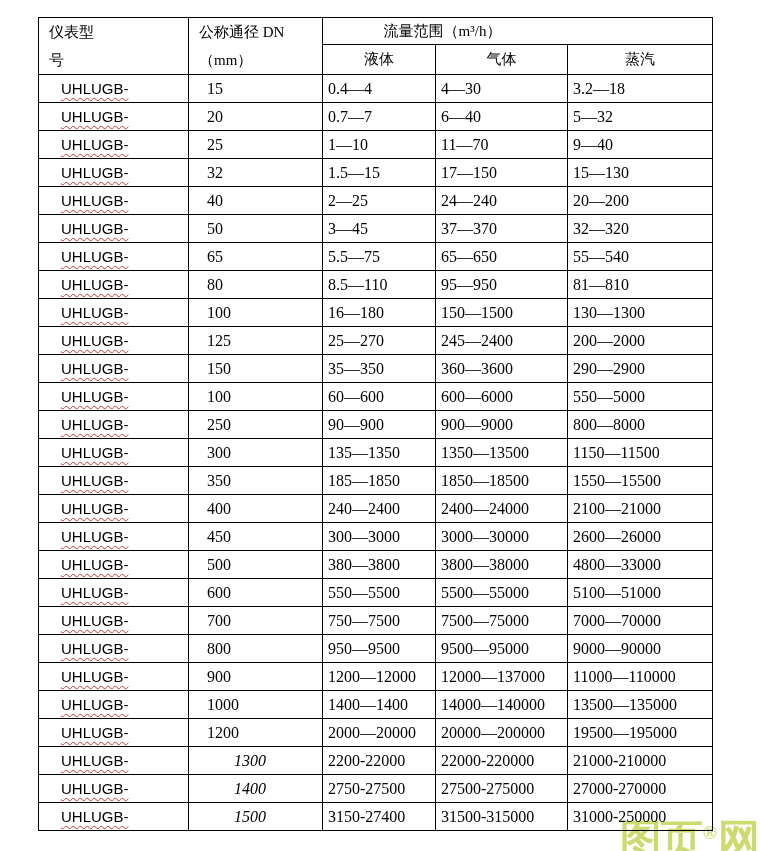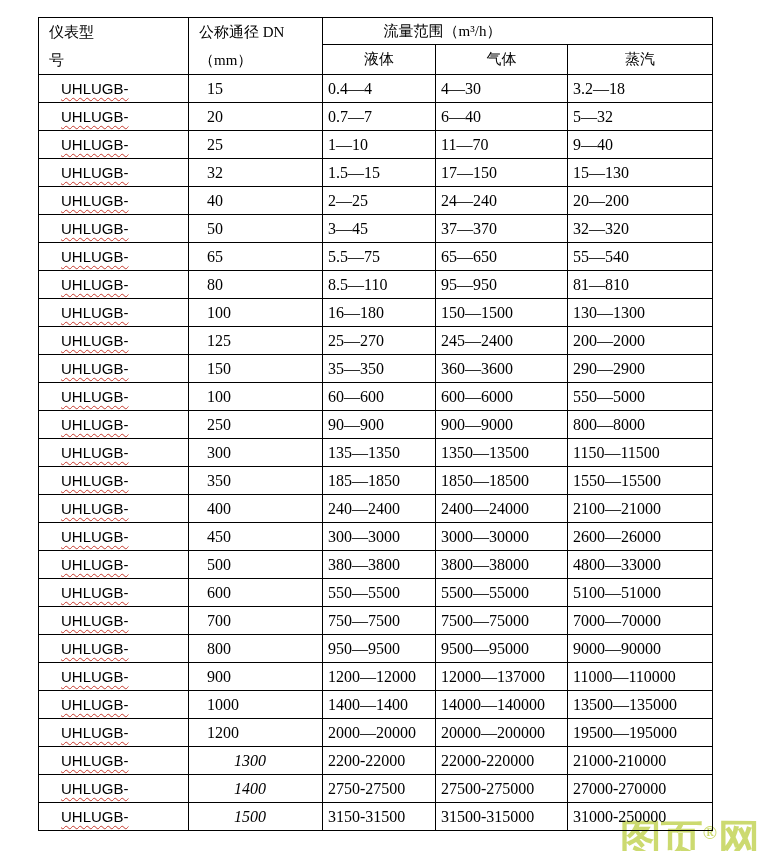--- a/index.html
+++ b/index.html
@@ -296,21 +296,21 @@
         <tr>
           <td class="td-model"><span class="squiggle">UHLUGB-</span></td>
           <td class="td-dn">1400</td>
           <td class="td-num">2750-27500</td>
           <td class="td-num">27500-275000</td>
           <td class="td-num">27000-270000</td>
         </tr>
         <tr>
           <td class="td-model"><span class="squiggle">UHLUGB-</span></td>
           <td class="td-dn">1500</td>
-          <td class="td-num">3150-31500</td>
+          <td class="td-num">3150-27400</td>
           <td class="td-num">31500-315000</td>
           <td class="td-num">31000-250000</td>
         </tr>
       </tbody>
   </table>
 
   <div class="watermark" style="color: rgb(204, 218, 112);">
     <span>图页</span><sup>®</sup><span>网</span>
   </div>
 

